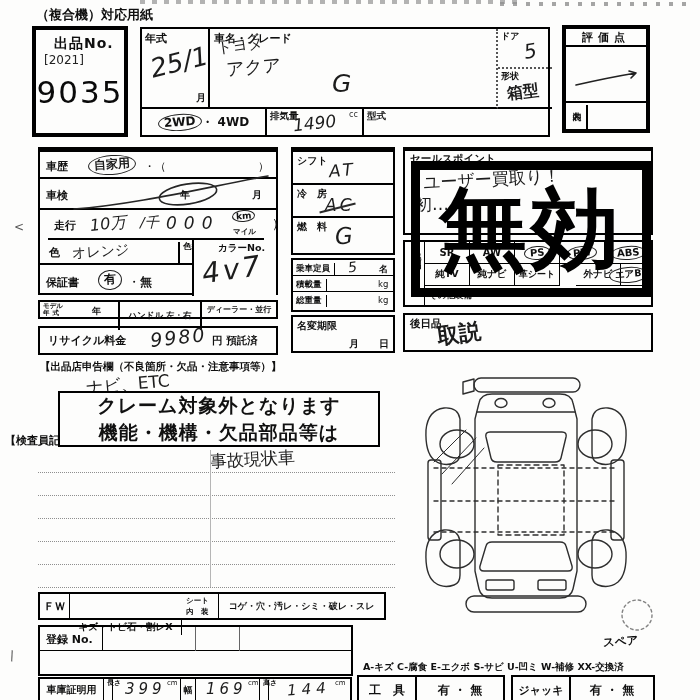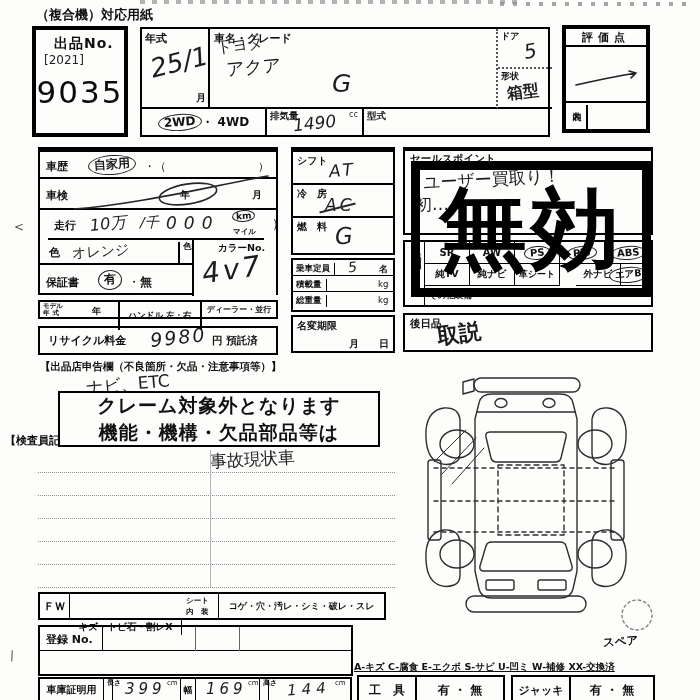--- a/index.html
+++ b/index.html
@@ -316,21 +316,21 @@
     <rect x="211" y="92" width="13" height="80" rx="3"></rect>
     <path d="M44,40 q-16,2 -18,22 q-1,22 8,30 q9,7 20,3 q6,-2 6,-10 l0,-34 q-2,-12 -16,-11 z"></path>
     <path d="M44,162 q-16,2 -18,22 q-1,22 8,30 q9,7 20,3 q6,-2 6,-10 l0,-34 q-2,-12 -16,-11 z"></path>
     <path d="M208,40 q16,2 18,22 q1,22 -8,30 q-9,7 -20,3 q-6,-2 -6,-10 l0,-34 q2,-12 16,-11 z"></path>
     <path d="M208,162 q16,2 18,22 q1,22 -8,30 q-9,7 -20,3 q-6,-2 -6,-10 l0,-34 q2,-12 16,-11 z"></path>
     <path d="M34,94 L66,62 M42,106 L76,70 M52,116 L84,80" stroke-width="1"></path>
     <circle cx="237" cy="247" r="15" stroke-dasharray="2.5 3" stroke="#828282"></circle>
   </svg>
   <div class="abs lbl" style="left:603px;top:634px;font-size:11.5px;transform:rotate(-4deg);font-weight:600;">スペア</div>
 
-  <div class="abs lbl" style="left:354px;top:661px;font-size:9.5px;text-decoration:underline;">A-キズ C-腐食 E-エクボ S-サビ U-凹ミ W-補修 XX-交換済</div>
+  <div class="abs lbl" style="left:363px;top:661px;font-size:9.5px;">A-キズ C-腐食 E-エクボ S-サビ U-凹ミ W-補修 XX-交換済</div>
 
   <div class="box" style="left:357px;top:675px;width:148px;height:30px;">
     <div class="cell ctr lbl" style="left:0;top:0;width:58px;height:26px;border-right:2px solid #000;font-size:12px;">工　具</div>
     <div class="cell ctr lbl" style="left:58px;top:0;width:86px;height:26px;font-size:12px;">有 ・ 無</div>
   </div>
   <div class="box" style="left:511px;top:675px;width:144px;height:30px;">
     <div class="cell ctr lbl" style="left:0;top:0;width:58px;height:26px;border-right:2px solid #000;font-size:11px;">ジャッキ</div>
     <div class="cell ctr lbl" style="left:58px;top:0;width:82px;height:26px;font-size:12px;">有 ・ 無</div>
   </div>
 

